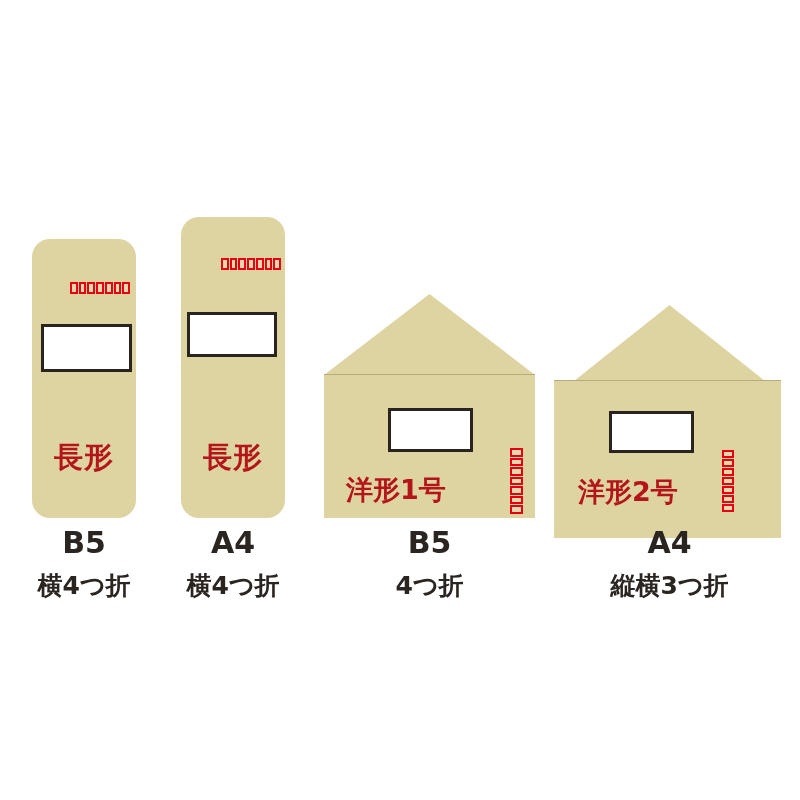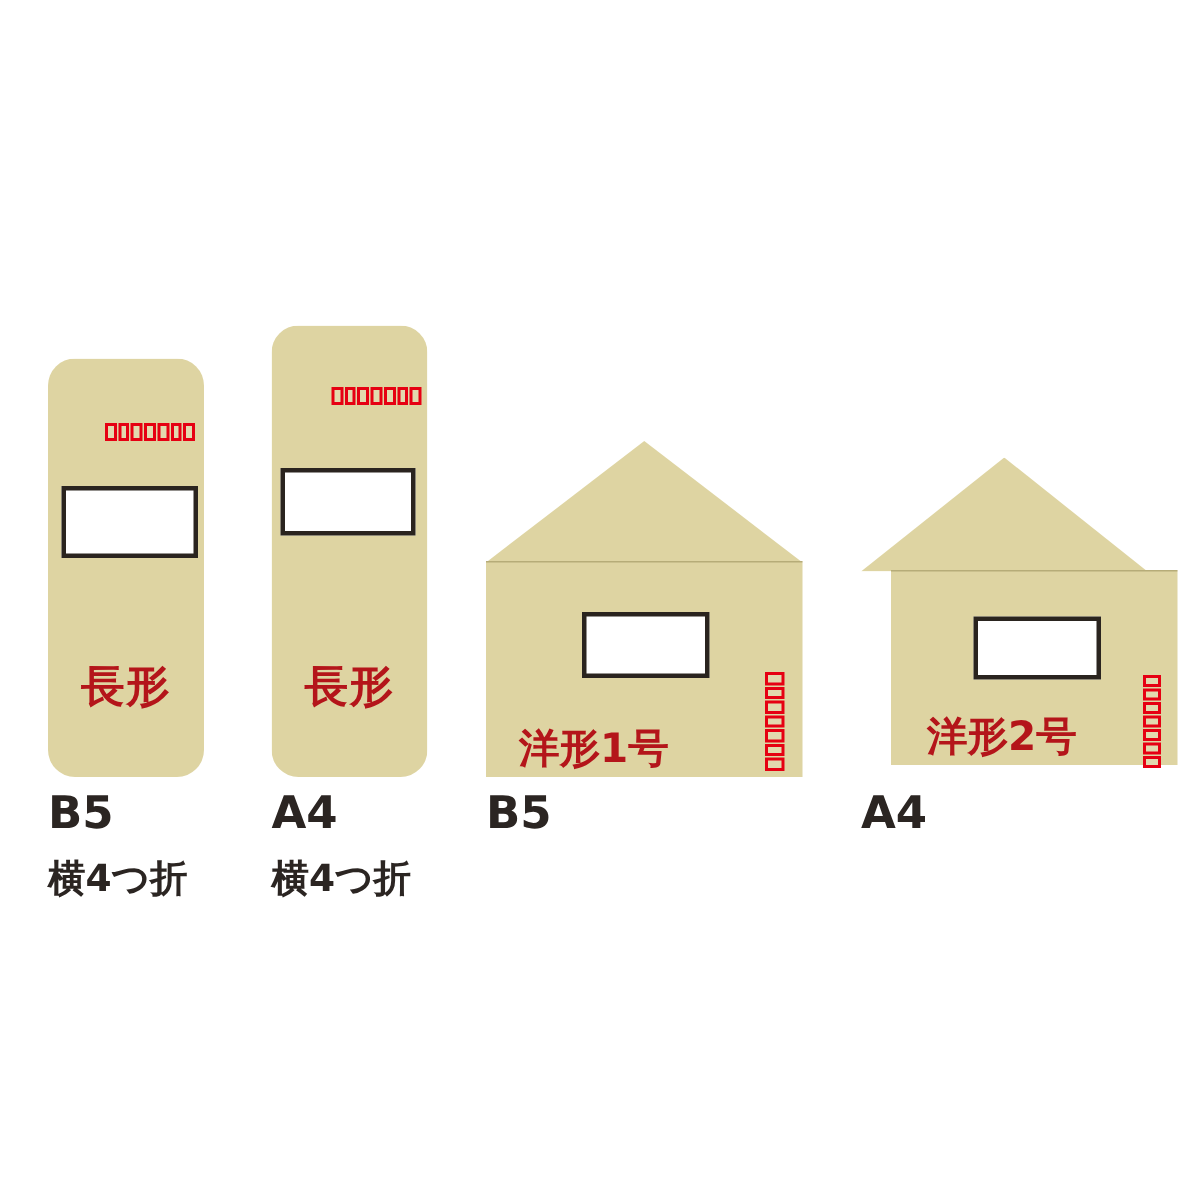--- a/index.html
+++ b/index.html
@@ -29,43 +29,43 @@
   
   .nag-name{
     position:absolute;left:0;right:0;text-align:center;color:#b4151a;
     font-weight:bold;font-size:29px;line-height:37px;letter-spacing:1px;
   }
   .you-name{
     position:absolute;color:#b4151a;font-weight:bold;font-size:27px;line-height:27px;
     white-space:nowrap;
   }
   
-  .caption{position:absolute;top:528px;text-align:left;color:#2b2522;font-weight:bold;}
+  .caption{position:absolute;top:528px;text-align:center;color:#2b2522;font-weight:bold;}
   .cap1{font-size:30px;line-height:30px;}
   .cap2{font-size:25px;line-height:29px;margin-top:13px;white-space:nowrap;}
 
   
   #env1{left:32px;top:239px;width:104px;height:279px;}
   #env1 .postal-h{left:38px;top:43px;width:60px;height:12px;}
   #env1 .window{left:9px;top:85px;width:91px;height:48px;}
   #env1 .nag-name{top:200px;}
   
   #env2{left:181px;top:217px;width:104px;height:301px;}
   #env2 .postal-h{left:40px;top:41px;width:60px;height:12px;}
   #env2 .window{left:6px;top:95px;width:90px;height:45px;}
   #env2 .nag-name{top:222px;}
   
   #env3-flap{left:324px;top:294px;width:211px;height:81px;}
   #env3{left:324px;top:374px;width:211px;height:144px;}
   #env3 .window{left:64px;top:34px;width:85px;height:44px;}
-  #env3 .you-name{left:22px;top:112px;}
+  #env3 .you-name{left:22px;top:102px;}
   #env3 .postal-v{left:186px;top:74px;width:13px;height:66px;}
   
   #env4-flap{left:574px;top:305px;width:191px;height:76px;}
-  #env4{left:594px;top:380px;width:191px;height:130px;}
+  #env4{left:554px;top:380px;width:191px;height:158px;padding-left:36px;}
   #env4 .window{left:55px;top:31px;width:85px;height:42px;}
   #env4 .you-name{left:24px;top:98px;}
   #env4 .postal-v{left:168px;top:70px;width:12px;height:62px;}
 
   #cap1{left:32px;width:104px;}
   #cap2{left:181px;width:104px;}
   #cap3{left:324px;width:211px;}
   #cap4{left:574px;width:191px;}
 </style>
 </head>
@@ -138,18 +138,20 @@
   <div class="caption" id="cap1">
     <div class="cap1">B5</div>
     <div class="cap2">横4つ折</div>
   </div>
   <div class="caption" id="cap2">
     <div class="cap1">A4</div>
     <div class="cap2">横4つ折</div>
   </div>
   <div class="caption" id="cap3">
     <div class="cap1">B5</div>
+    <div class="cap2">4つ折</div>
   </div>
   <div class="caption" id="cap4">
     <div class="cap1">A4</div>
+    <div class="cap2">縦横3つ折</div>
   </div>
 
 </div>
 
 </body></html>

